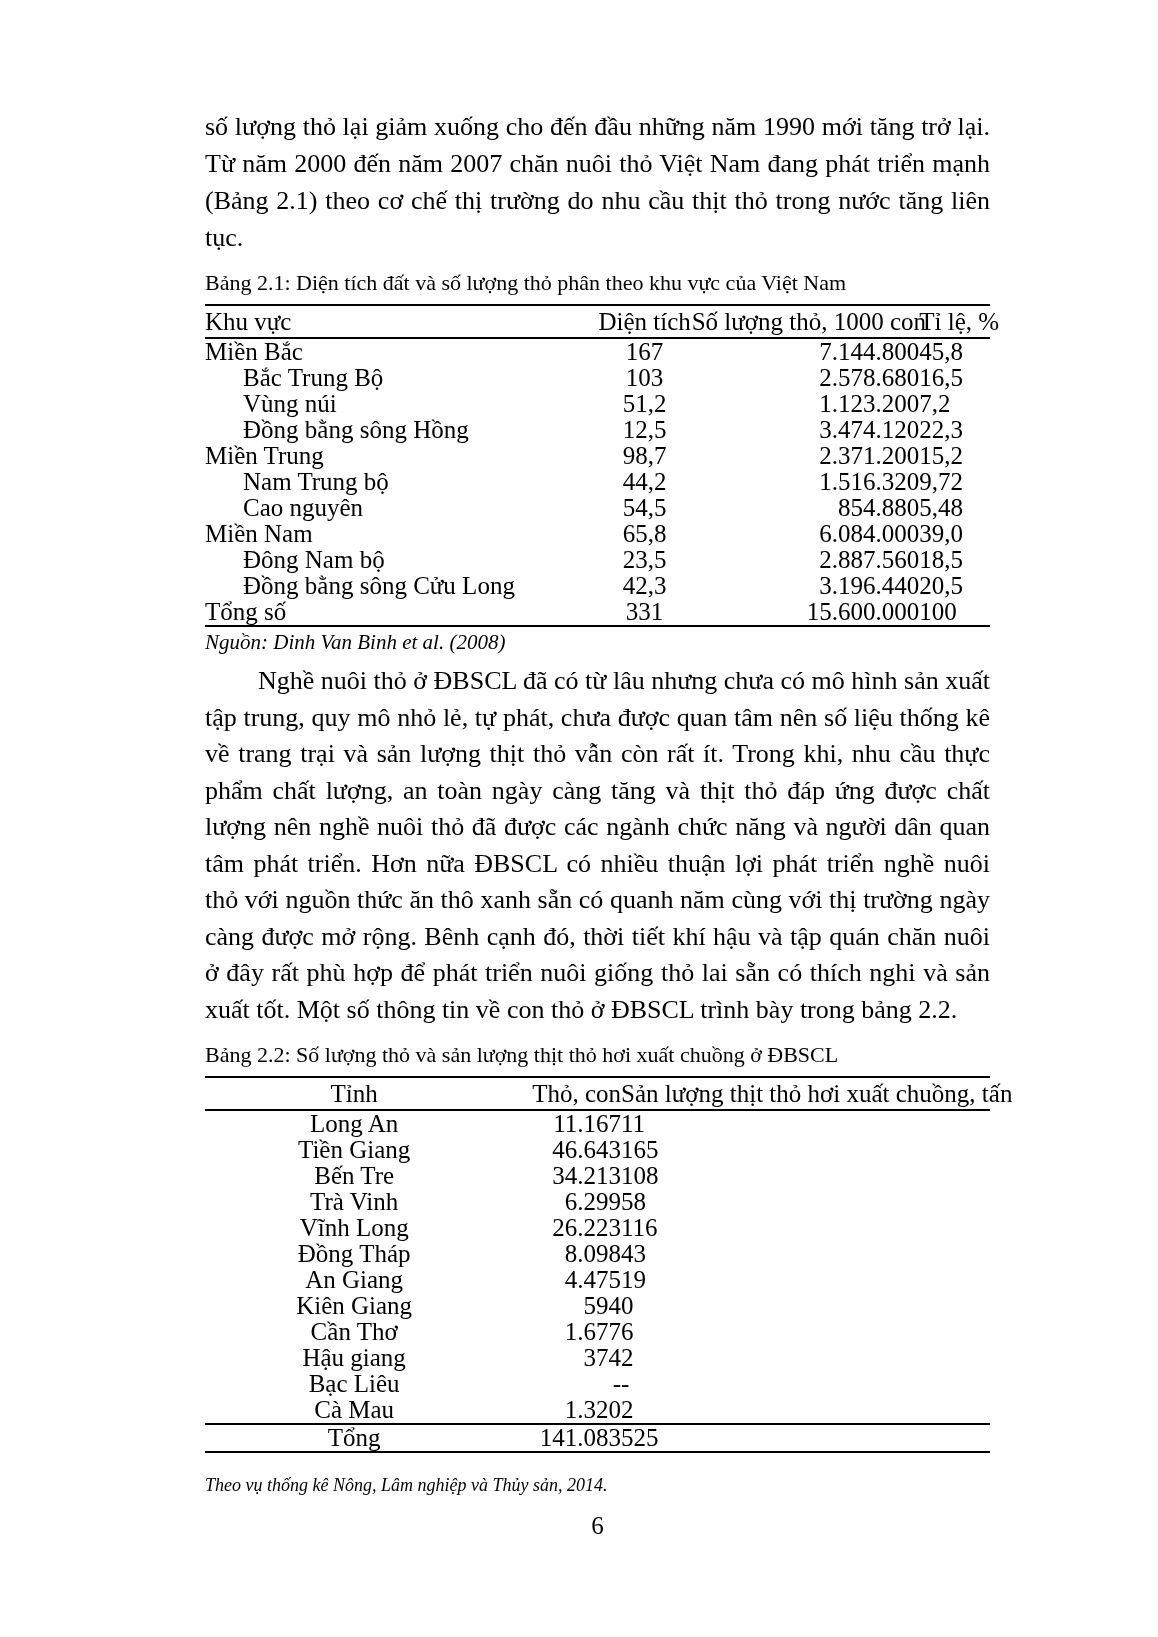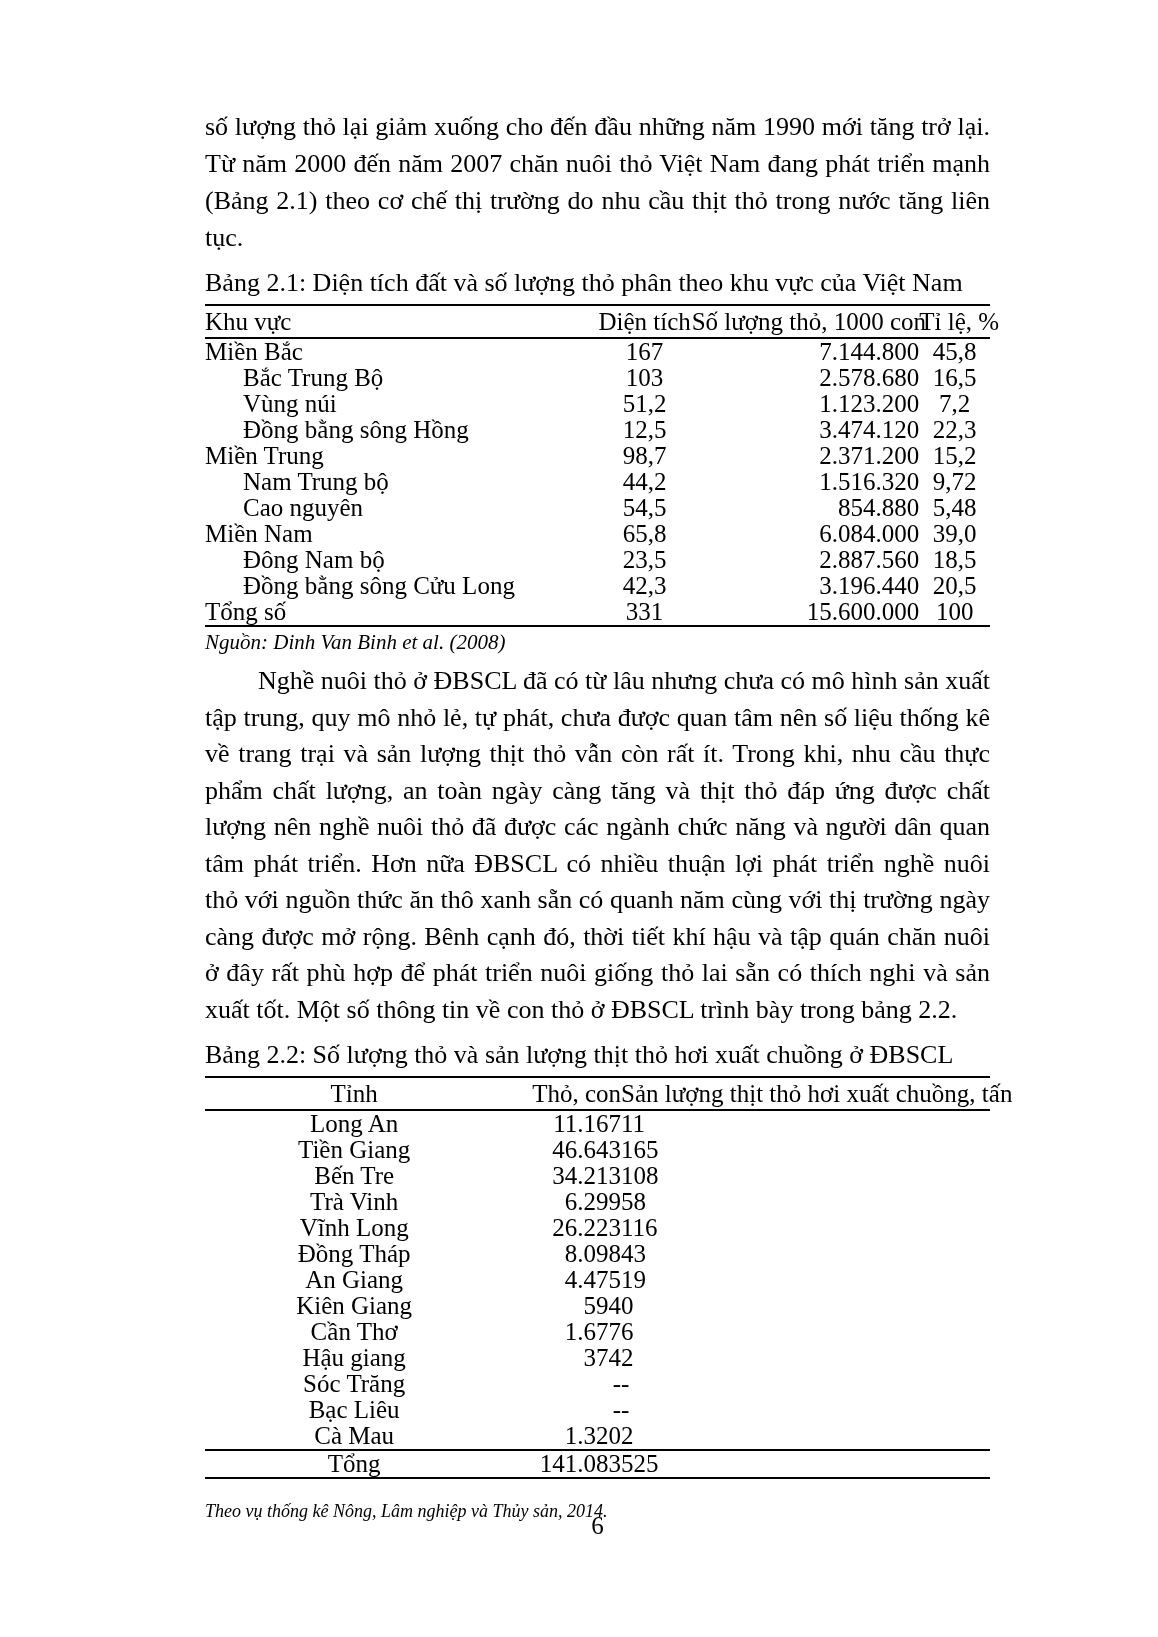--- a/index.html
+++ b/index.html
@@ -11,34 +11,34 @@
   }
   .content { position:absolute; left:205px; top:0; width:785px; }
 
   .para {
     font-size:26px; line-height:37px;
     text-align:justify; margin:0;
   }
   #para1 { margin-top:108px; }
   #para2 { margin-top:8px; text-indent:53px; line-height:36.5px; }
 
-  .caption { font-size:26px; line-height:34px; margin:10px 0 4px 0; }
+  .caption { font-size:22px; line-height:34px; margin:10px 0 4px 0; }
 
   table { width:100%; border-collapse:collapse; font-size:25px; table-layout:fixed; }
   th, td { padding:0; font-weight:normal; white-space:nowrap; overflow:visible; }
   th { line-height:31px; }
   td { line-height:26px; }
   thead tr { border-top:2px solid #000; border-bottom:2px solid #000; }
   tbody { border-bottom:2px solid #000; }
   td.indent { padding-left:38px; }
 
   .t1 th:nth-child(1), .t1 td:nth-child(1) { text-align:left;  width:50%; }
   .t1 th:nth-child(2), .t1 td:nth-child(2) { text-align:center; width:12%; }
   .t1 th:nth-child(3), .t1 td:nth-child(3) { text-align:right; width:29%; }
-  .t1 th:nth-child(4), .t1 td:nth-child(4) { text-align:center; width:9%; }
+  .t1 th:nth-child(4), .t1 td:nth-child(4) { text-align:left; width:9%; }
 
   .t2 th:nth-child(1), .t2 td:nth-child(1) { text-align:center;  width:38%; }
   .t2 th:nth-child(2), .t2 td:nth-child(2) { text-align:right; width:15%; }
   .t2 th:nth-child(3), .t2 td:nth-child(3) { text-align:left; width:47%; }
   .t2 tr.total-row { border-top:2px solid #000000;margin-top:43px; }
 
   .source { font-style:italic; font-size:21px; line-height:26px; margin:2px 0 0 0; }
   .footnote { font-style:italic; font-size:18px; line-height:28px; margin:18px 0 0 0; }
 
   .page-number {
@@ -193,25 +193,20 @@
           <td>Cần Thơ</td>
           <td>1.677</td>
           <td>6</td>
         </tr>
         <tr>
           <td>Hậu giang</td>
           <td>374</td>
           <td>2</td>
         </tr>
         <tr>
-          <td>Sóc Trăng</td>
-          <td>-</td>
-          <td>-</td>
-        </tr>
-        <tr>
           <td>Bạc Liêu</td>
           <td>-</td>
           <td>-</td>
         </tr>
         <tr>
           <td>Cà Mau</td>
           <td>1.320</td>
           <td>2</td>
         </tr>
         <tr class="total-row">

